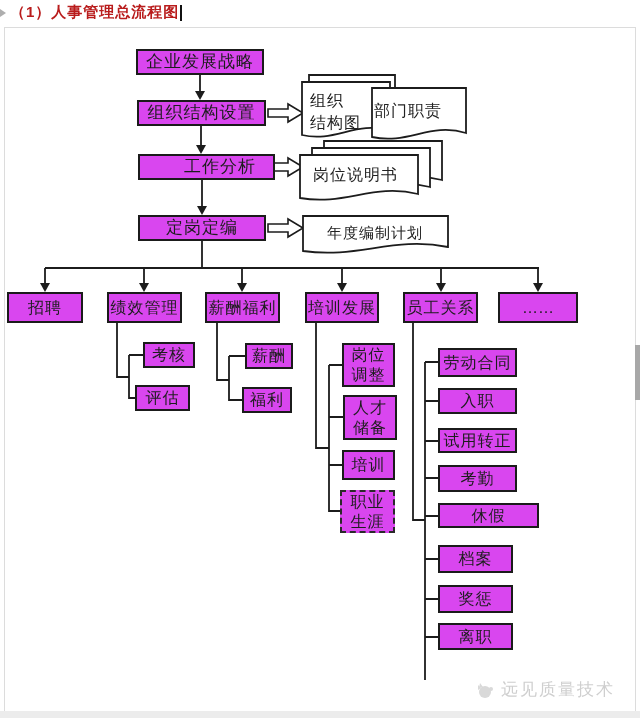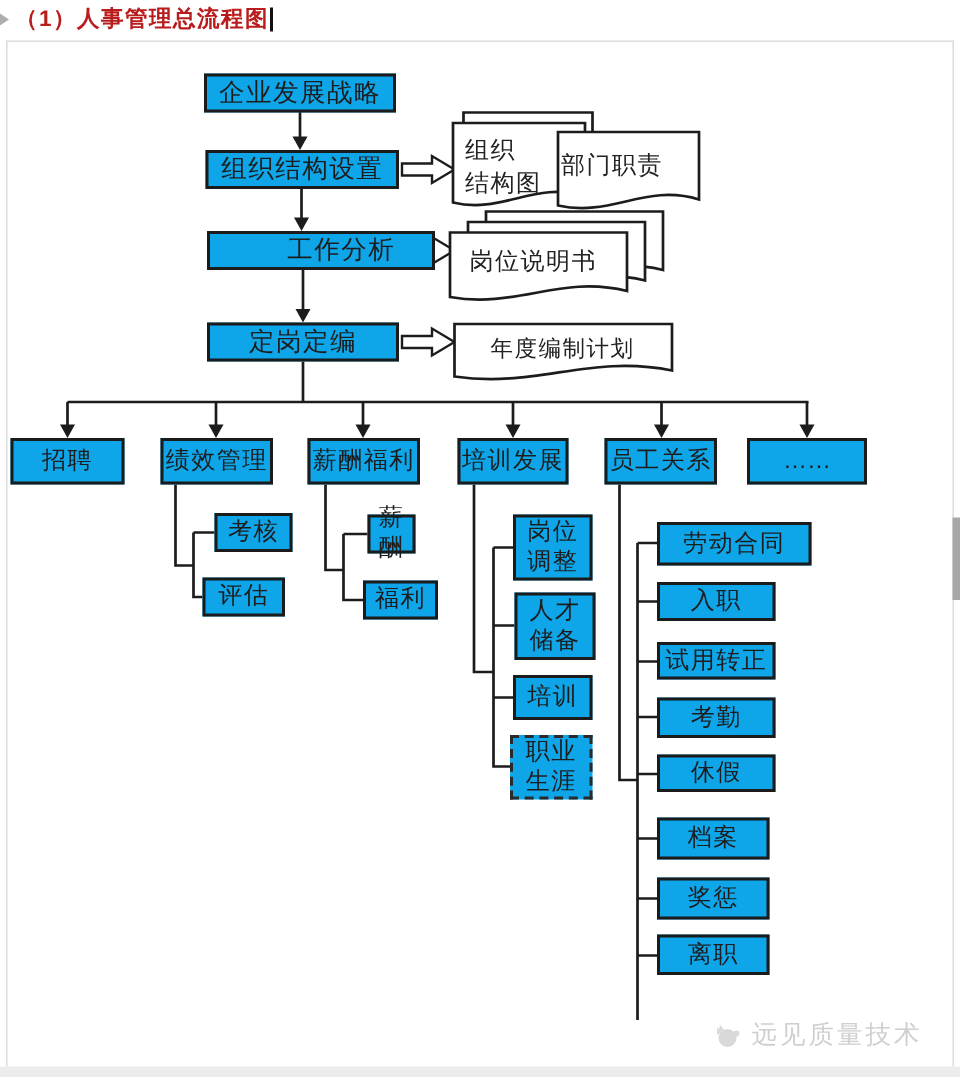--- a/index.html
+++ b/index.html
@@ -21,24 +21,24 @@
   }
   .canvas-frame{
     position:absolute;left:4px;top:27px;width:632px;height:684px;
     border-top:1px solid #dcdcdc;border-left:1px solid #dcdcdc;border-right:1px solid #dcdcdc;
     box-sizing:border-box;pointer-events:none;
   }
   .bottom-strip{position:absolute;left:0;top:711px;width:640px;height:7px;background:#ececec;}
   .scroll-thumb{position:absolute;left:635px;top:345px;width:5px;height:55px;background:#a8a8a8;}
   svg#wires{position:absolute;left:0;top:0;}
   .nbox{
-    position:absolute;box-sizing:border-box;border:2px solid #1b1b1b;background:#0ea5e9;
+    position:absolute;box-sizing:border-box;border:2px solid #1b1b1b;background:#d946ef;
     display:flex;align-items:center;justify-content:center;
     font-size:16px;color:#1d1d1d;letter-spacing:1px;white-space:pre-line;
-    text-align:center;line-height:1.25;
+    line-height:1.25;
   }
   .nbox.big{font-size:17px;}
   .nbox.dashed{border:2px dashed #2a2a2a;}
   .doclbl{
     position:absolute;font-size:16px;color:#222;letter-spacing:1px;
     white-space:pre-line;line-height:1.35;
   }
   .doclbl.center{text-align:center;}
   .watermark{
     position:absolute;left:474px;top:678px;display:flex;align-items:center;gap:5px;
@@ -108,49 +108,49 @@
   </svg>
 
   <div class="doclbl" style="left:310px;top:90px;">组织
 结构图</div>
   <div class="doclbl center" style="left:374px;top:100px;width:68px;">部门职责</div>
   <div class="doclbl" style="left:313px;top:164px;">岗位说明书</div>
   <div class="doclbl center" style="left:310px;top:223px;width:130px;font-size:15px;">年度编制计划</div>
 
   <div class="nbox big" style="left:136px;top:49px;width:128px;height:26px;">企业发展战略</div>
   <div class="nbox big" style="left:137px;top:100px;width:129px;height:26px;">组织结构设置</div>
-  <div class="nbox big" style="left:138px;top:154px;width:152px;height:26px;padding-left:27px;">工作分析</div>
+  <div class="nbox big" style="left:138px;top:154px;width:137px;height:26px;padding-left:27px;">工作分析</div>
   <div class="nbox big" style="left:138px;top:215px;width:128px;height:26px;">定岗定编</div>
 
   <div class="nbox" style="left:7px;top:292px;width:76px;height:31px;">招聘</div>
   <div class="nbox" style="left:107px;top:292px;width:75px;height:31px;">绩效管理</div>
   <div class="nbox" style="left:205px;top:292px;width:75px;height:31px;">薪酬福利</div>
   <div class="nbox" style="left:305px;top:292px;width:74px;height:31px;">培训发展</div>
   <div class="nbox" style="left:403px;top:292px;width:75px;height:31px;">员工关系</div>
   <div class="nbox" style="left:498px;top:292px;width:80px;height:31px;letter-spacing:0;">……</div>
 
   <div class="nbox" style="left:143px;top:342px;width:52px;height:26px;">考核</div>
   <div class="nbox" style="left:135px;top:385px;width:55px;height:26px;">评估</div>
 
-  <div class="nbox" style="left:245px;top:343px;width:32px;height:26px;">薪酬</div>
+  <div class="nbox" style="left:245px;top:343px;width:48px;height:26px;">薪酬</div>
   <div class="nbox" style="left:242px;top:387px;width:50px;height:26px;">福利</div>
 
   <div class="nbox" style="left:342px;top:343px;width:53px;height:44px;">岗位
 调整</div>
   <div class="nbox" style="left:343px;top:395px;width:54px;height:45px;">人才
 储备</div>
   <div class="nbox" style="left:342px;top:450px;width:53px;height:30px;">培训</div>
   <div class="nbox dashed" style="left:340px;top:490px;width:55px;height:43px;">职业
 生涯</div>
 
-  <div class="nbox" style="left:438px;top:348px;width:103px;height:29px;">劳动合同</div>
+  <div class="nbox" style="left:438px;top:348px;width:79px;height:29px;">劳动合同</div>
   <div class="nbox" style="left:438px;top:388px;width:79px;height:26px;">入职</div>
   <div class="nbox" style="left:438px;top:428px;width:79px;height:25px;">试用转正</div>
   <div class="nbox" style="left:438px;top:465px;width:79px;height:27px;">考勤</div>
-  <div class="nbox" style="left:438px;top:503px;width:79px;height:25px;">休假</div>
+  <div class="nbox" style="left:438px;top:503px;width:101px;height:25px;">休假</div>
   <div class="nbox" style="left:438px;top:545px;width:75px;height:28px;">档案</div>
   <div class="nbox" style="left:438px;top:585px;width:75px;height:28px;">奖惩</div>
   <div class="nbox" style="left:438px;top:623px;width:75px;height:27px;">离职</div>
 
   <div class="watermark">
     <svg width="22" height="20" viewBox="0 0 22 20">
       <g fill="#d9d9d9">
         <path d="M4 5 L7 8 L4 10 Z"></path>
         <circle cx="11" cy="12" r="6"></circle>
         <path d="M6 3 L9 7 L5 8 Z"></path>

